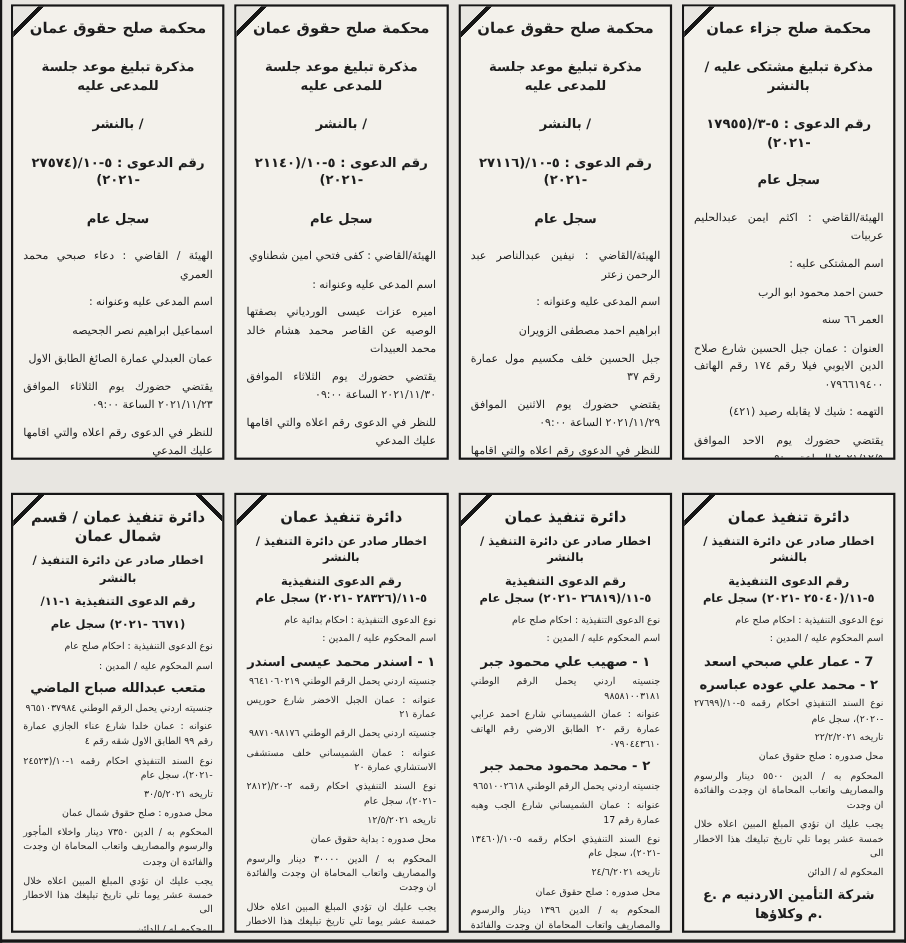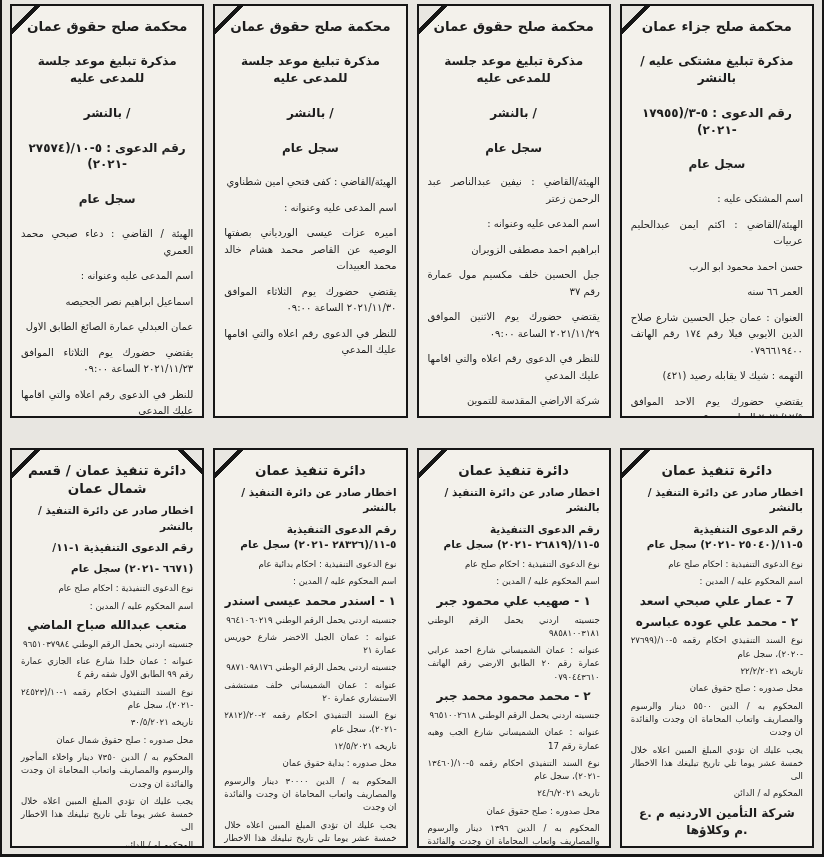--- a/index.html
+++ b/index.html
@@ -50,62 +50,64 @@
   }
   .row2{margin-top:26px;}
   .line{direction:rtl;}
   
   .line.h{font-size:13.5px;font-weight:700;text-align:center;margin:7px 0 6px;line-height:1.35;}
   
   .line.b{font-size:12px;font-weight:700;text-align:center;margin:18px 0;line-height:1.4;}
   
   .line.n{font-size:10px;text-align:justify;text-align-last:right;margin:9px 0;line-height:1.65;}
   
-  .line.b2{font-size:10.5px;font-weight:700;text-align:right;margin:6px 0;line-height:1.45;}
+  .line.b2{font-size:10.5px;font-weight:700;text-align:center;margin:6px 0;line-height:1.45;}
   
   .line.bn{font-size:12px;font-weight:700;text-align:center;margin:4px 0;line-height:1.4;}
   
   .line.sm{font-size:8.6px;text-align:justify;text-align-last:right;margin:4px 0;line-height:1.55;}
 </style>
 </head>
 <body>
 
 <div class="page">
   <div class="grid">
     <section class="notice">
         <div class="line h">محكمة صلح جزاء عمان</div>
         <div class="line b">مذكرة تبليغ مشتكى عليه / بالنشر</div>
         <div class="line b">رقم الدعوى : ٥-٣/(١٧٩٥٥ -٢٠٢١)</div>
         <div class="line b">سجل عام</div>
+        <div class="line n">الهيئة/القاضي : اكثم ايمن عبدالحليم عربيات</div>
         <div class="line n">اسم المشتكى عليه :</div>
-        <div class="line n">الهيئة/القاضي : اكثم ايمن عبدالحليم عربيات</div>
         <div class="line n">حسن احمد محمود ابو الرب</div>
         <div class="line n">العمر ٦٦ سنه</div>
         <div class="line n">العنوان : عمان جبل الحسين شارع صلاح الدين الايوبي فيلا رقم ١٧٤ رقم الهاتف ٠٧٩٦٦١٩٤٠٠</div>
         <div class="line n">التهمه : شيك لا يقابله رصيد (٤٢١)</div>
         <div class="line n">يقتضي حضورك يوم الاحد الموافق ٢٠٢١/١٢/٥ الساعة ٠٩:٠٠</div>
         <div class="line n">للنظر في الدعوى رقم اعلاه والتي اقامها عليك الحق العام ومشتكي</div>
       </section>
     <section class="notice">
         <div class="line h">محكمة صلح حقوق عمان</div>
         <div class="line b">مذكرة تبليغ موعد جلسة للمدعى عليه</div>
         <div class="line b">/ بالنشر</div>
+        <div class="line b">رقم الدعوى : ٥-١٠/(٢٧١١٦ -٢٠٢١)</div>
         <div class="line b">سجل عام</div>
         <div class="line n">الهيئة/القاضي : نيفين عبدالناصر عبد الرحمن زعتر</div>
         <div class="line n">اسم المدعى عليه وعنوانه :</div>
         <div class="line n">ابراهيم احمد مصطفى الزويران</div>
         <div class="line n">جبل الحسين خلف مكسيم مول عمارة رقم ٣٧</div>
         <div class="line n">يقتضي حضورك يوم الاثنين الموافق ٢٠٢١/١١/٢٩ الساعة ٠٩:٠٠</div>
         <div class="line n">للنظر في الدعوى رقم اعلاه والتي اقامها عليك المدعي</div>
         <div class="line n">شركة الاراضي المقدسة للتموين</div>
       </section>
     <section class="notice">
         <div class="line h">محكمة صلح حقوق عمان</div>
         <div class="line b">مذكرة تبليغ موعد جلسة للمدعى عليه</div>
         <div class="line b">/ بالنشر</div>
+        <div class="line b">رقم الدعوى : ٥-١٠/(٢١١٤٠ -٢٠٢١)</div>
         <div class="line b">سجل عام</div>
         <div class="line n">الهيئة/القاضي : كفى فتحي امين شطناوي</div>
         <div class="line n">اسم المدعى عليه وعنوانه :</div>
         <div class="line n">اميره عزات عيسى الوردياني بصفتها الوصيه عن القاصر محمد هشام خالد محمد العبيدات</div>
         <div class="line n">يقتضي حضورك يوم الثلاثاء الموافق ٢٠٢١/١١/٣٠ الساعة ٠٩:٠٠</div>
         <div class="line n">للنظر في الدعوى رقم اعلاه والتي اقامها عليك المدعي</div>
       </section>
     <section class="notice">
         <div class="line h">محكمة صلح حقوق عمان</div>
         <div class="line b">مذكرة تبليغ موعد جلسة للمدعى عليه</div>

